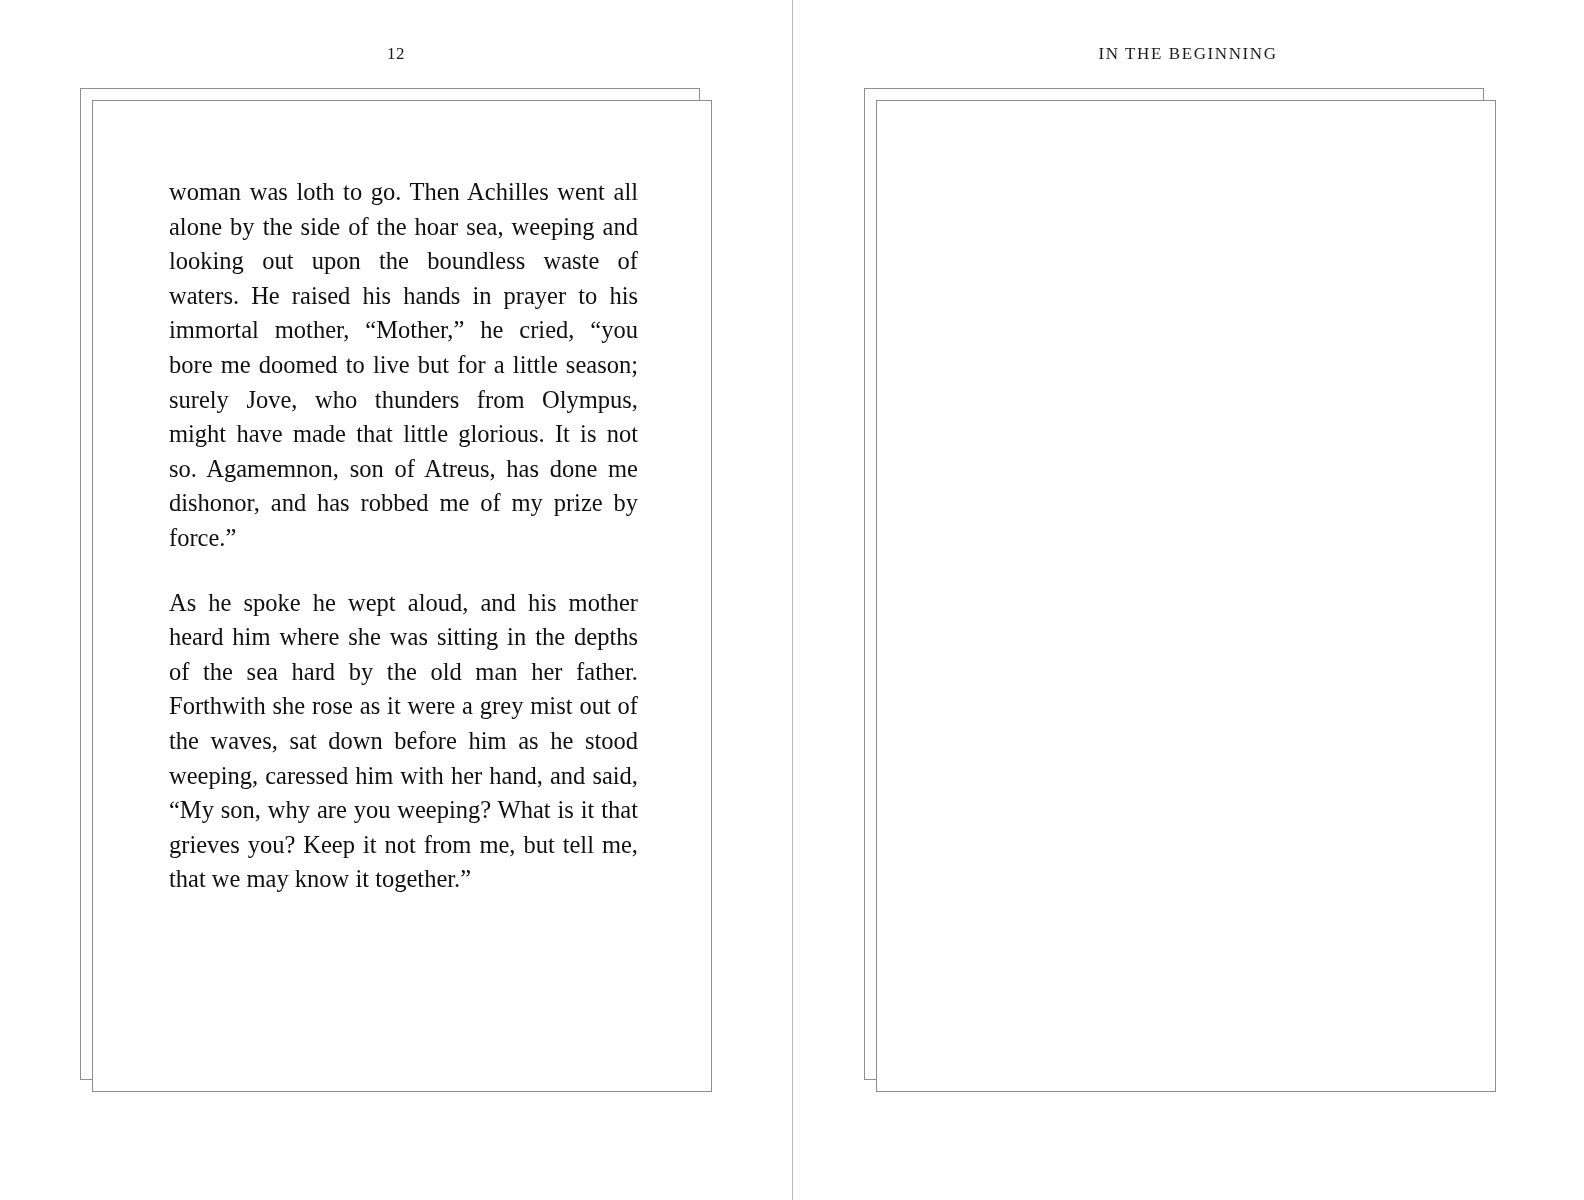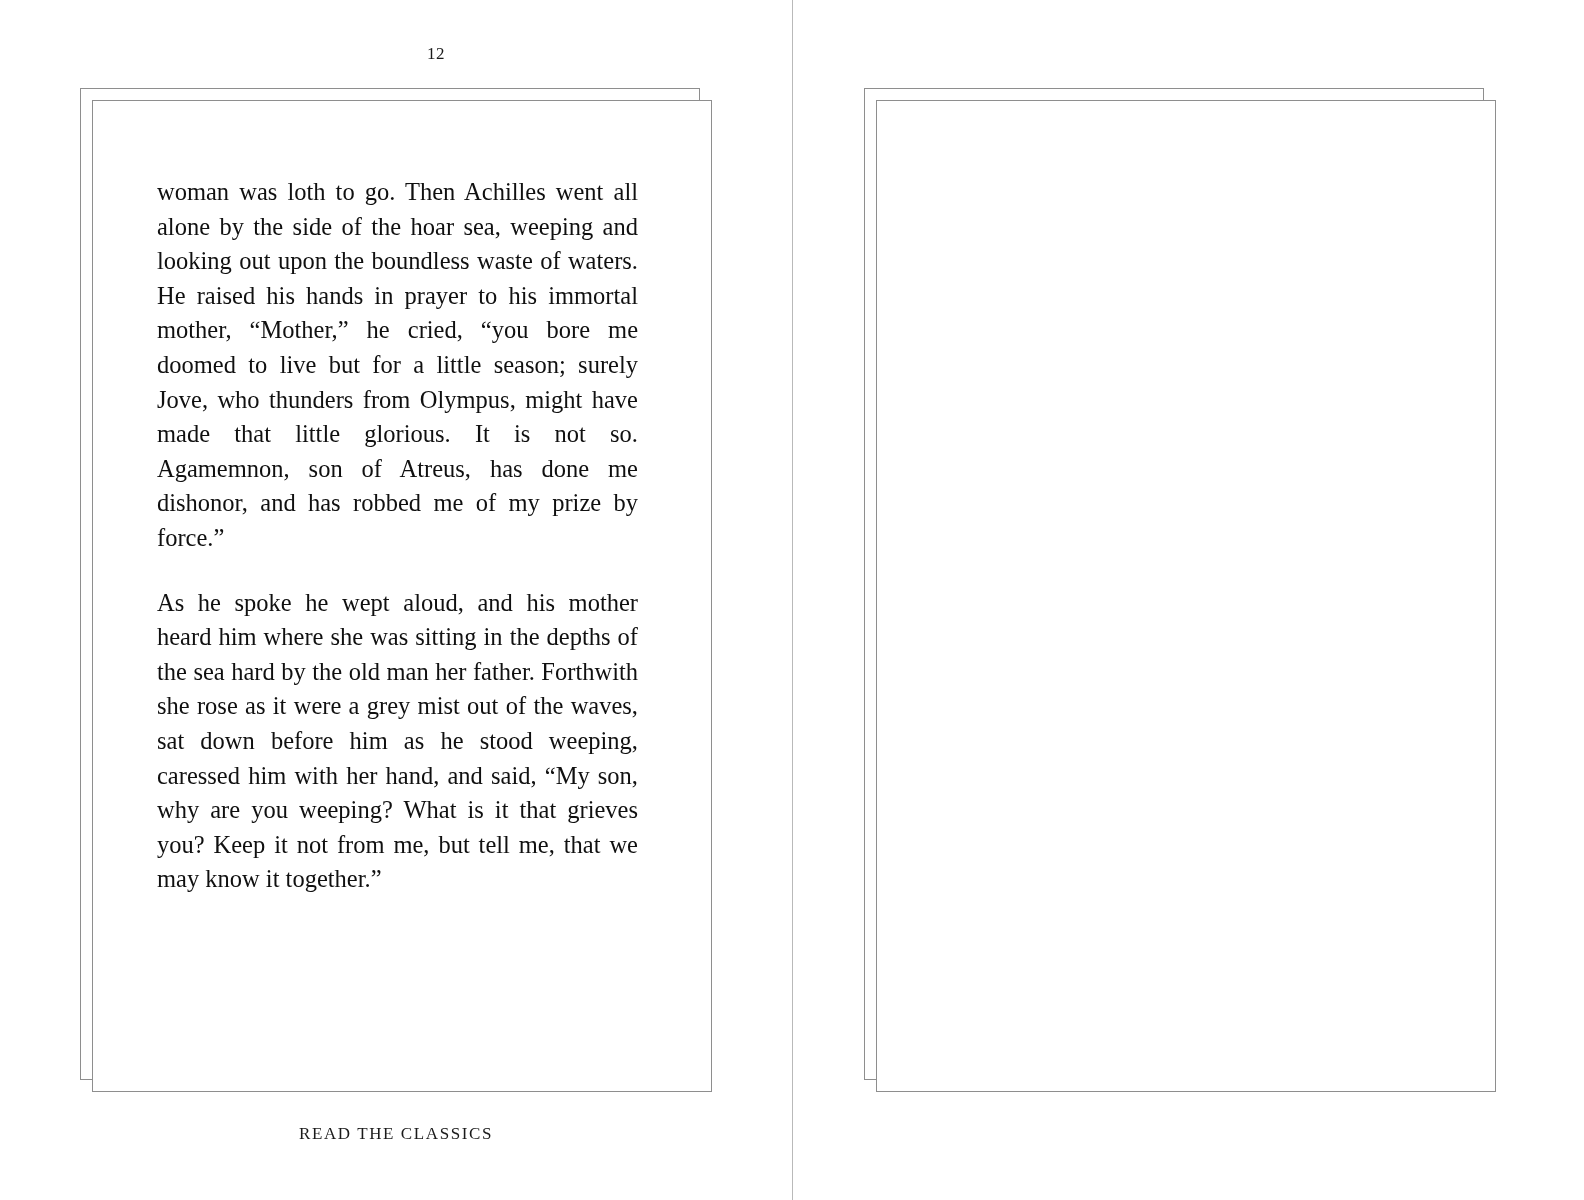--- a/index.html
+++ b/index.html
@@ -39,21 +39,21 @@
   .running {
     position: absolute;
     left: 0;
     width: 792px;
     text-align: center;
     font-family: "Liberation Serif", serif;
     font-size: 17px;
     letter-spacing: 1.6px;
     color: #1a1a1a;
   }
-  .running.head { top: 44px; padding-left: 40px; }
+  .running.head { top: 44px; }
   .running.foot { top: 1124px; }
   .running.folio { letter-spacing: 0.5px; }
 
   
   .frame-outer {
     position: absolute;
     border: 1px solid #8e8e8e;
     box-sizing: border-box;
   }
   .frame-inner {
@@ -75,21 +75,21 @@
     font-size: 24.5px;
     line-height: 34.6px;
     text-align: justify;
     text-justify: inter-word;
     color: #101010;
     hyphens: none;
   }
   .left .textblock  { left: 153px; }
 
   .textblock p {
-    margin: 0 0 30px 4px;
+    margin: 0 0 30px 16px;
   }
   .textblock p:last-child {
     margin-bottom: 0;
   }
   .textblock p.nomargin { margin-bottom: 0; }
 </style>
 </head>
 <body>
 
 <div class="spread">
@@ -100,23 +100,23 @@
     <div class="running head folio">12</div>
 
     <div class="frame-outer"></div>
     <div class="frame-inner"></div>
 
     <div class="textblock">
       <p>woman was loth to go. Then Achilles went all alone by the side of the hoar sea, weeping and looking out upon the boundless waste of waters. He raised his hands in prayer to his immortal mother, “Mother,” he cried, “you bore me doomed to live but for a little season; surely Jove, who thunders from Olympus, might have made that little glorious. It is not so. Agamemnon, son of Atreus, has done me dishonor, and has robbed me of my prize by force.”</p>
       <p>As he spoke he wept aloud, and his mother heard him where she was sitting in the depths of the sea hard by the old man her father. Forthwith she rose as it were a grey mist out of the waves, sat down before him as he stood weeping, caressed him with her hand, and said, “My son, why are you weeping? What is it that grieves you? Keep it not from me, but tell me, that we may know it together.”</p>
     </div>
 
-    <div class="running foot">READ THE CLASSICS</div>
   </div>
 
   <div class="page right">
+    <div class="running head">IN THE BEGINNING</div>
 
     <div class="frame-outer"></div>
     <div class="frame-inner"></div>
 
   </div>
 
 </div>
 
 </body></html>

